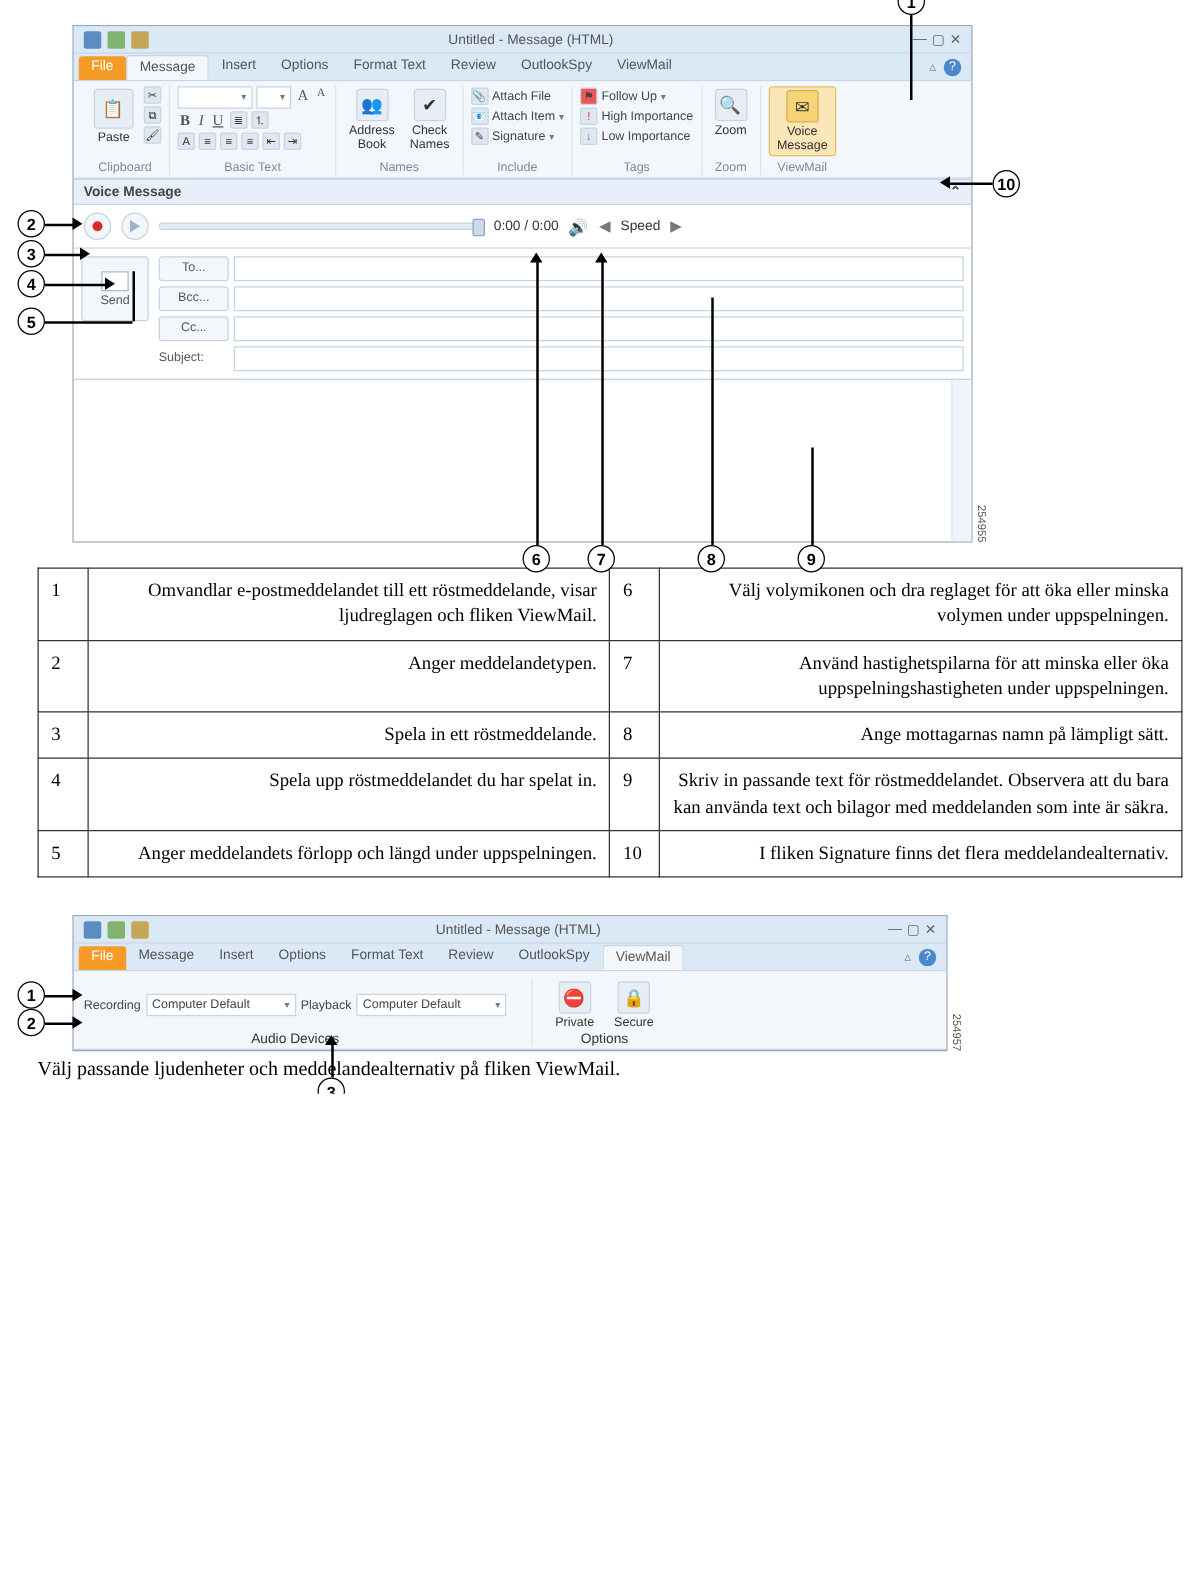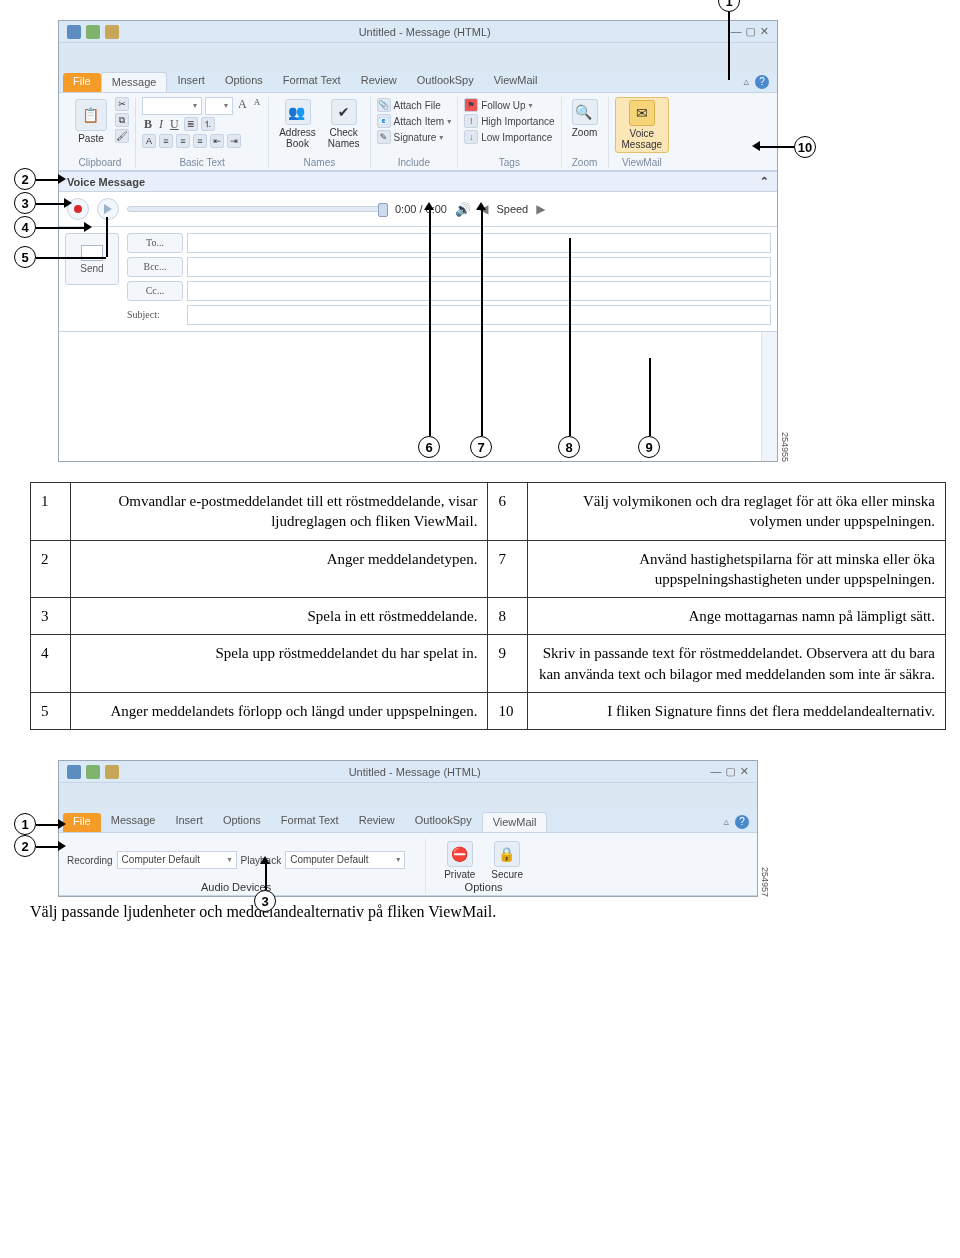--- a/index.html
+++ b/index.html
@@ -19,21 +19,21 @@
     border: 1px solid #9aa7b7;
     background: #dce7f4;
     font-size: 11px;
     color: #333;
   }
   .ms-qat { height: 22px; display:flex; align-items:center; gap:5px; padding:0 8px; background:#dbe8f6; border-bottom:1px solid #c6d4e3; }
   .ms-qat .qicon { width:14px; height:14px; background:#5b8dc0; border-radius:2px; }
   .ms-title { flex:1; text-align:center; color:#555; font-size:11px; }
   .ms-winbtns { display:flex; gap:4px; font-size:11px; color:#666; }
   .ms-winbtns span{display:inline-block;}
-  .ms-tabs { display:flex; height:22px; background:#dbe8f6; border-bottom:1px solid #c6d4e3;margin-top:28px; }
+  .ms-tabs { display:flex; height:22px; background:#dbe8f6; border-bottom:1px solid #c6d4e3; }
   .ms-tab { padding:3px 10px; color:#555; font-size:11px; }
   .ms-tab.file { background:#f59c28; color:#fff; border-radius:3px 3px 0 0; margin:2px 0 0 4px; padding:2px 10px;}
   .ms-tab.active { background:#f3f7fc; border:1px solid #c6d4e3; border-bottom-color:#f3f7fc; border-radius:3px 3px 0 0; margin-top:1px;}
   .ms-help { margin-left:auto; padding:3px 8px; display:flex; gap:6px; align-items:center;}
   .circle-q{width:14px;height:14px;border-radius:50%;background:#4a89cc;color:#fff;font-size:10px;display:flex;align-items:center;justify-content:center;}
   .ribbon { display:flex; background:#f3f7fc; border-bottom:1px solid #c6d4e3; padding:4px 6px 2px; gap:0; }
   .rgroup { display:flex; flex-direction:column; align-items:center; padding:0 6px; border-right:1px solid #dbe4ee;}
   .rgroup:last-child{border-right:none;}
   .rgroup .body{display:flex; gap:4px; align-items:flex-start; height:58px;}
   .rgroup .lbl{font-size:10px; color:#7b8a9e; padding-top:2px;}
@@ -56,21 +56,21 @@
   .rec-dot{width:8px;height:8px;border-radius:50%;background:#d92b2b;}
   .play-tri{width:0;height:0;border-left:8px solid #9ab3ce;border-top:5px solid transparent;border-bottom:5px solid transparent;}
   .slider{flex:0 0 260px;height:6px;background:#e4ebf5;border:1px solid #c6d4e3;border-radius:3px;position:relative;}
   .slider .knob{position:absolute;right:-2px;top:-4px;width:10px;height:14px;background:#cddbed;border:1px solid #8aa2be;border-radius:2px;}
   .speed-arrow{color:#777;font-size:12px;}
   .vol-ico{font-size:13px;color:#555;}
   .fields{background:#fff;display:flex;padding:6px 6px 6px 6px;gap:8px;}
   .send-btn{width:54px;height:52px;border:1px solid #c6d4e3;border-radius:3px;background:#f3f7fc;display:flex;flex-direction:column;align-items:center;justify-content:center;font-size:10px;color:#555;gap:2px;}
   .send-btn .env{width:22px;height:16px;border:1px solid #aab9cb;background:#fff;position:relative;}
   .fld-col{flex:1;display:flex;flex-direction:column;gap:4px;}
-  .fld-row{display:flex;gap:4px;font-family:Liberation Serif, serif;}
+  .fld-row{display:flex;gap:4px;}
   .fld-btn{width:56px;height:20px;border:1px solid #c6d4e3;border-radius:3px;background:#f3f7fc;font-size:10px;text-align:center;line-height:18px;color:#555;}
   .fld-input{flex:1;height:20px;border:1px solid #c6d4e3;background:#fff;}
   .body-area{height:130px;border-top:1px solid #c6d4e3;background:#fff;position:relative;}
   .scrollbar-v{position:absolute;right:0;top:0;bottom:0;width:16px;background:#f0f4fa;border-left:1px solid #dbe4ee;}
 
   
   .callout{position:absolute;width:22px;height:22px;border:1.6px solid #000;border-radius:50%;display:flex;align-items:center;justify-content:center;font-size:13px;font-weight:bold;background:#fff;}
   .line{position:absolute;background:#000;}
   .line.v{width:1.6px;}
   .line.h{height:1.6px;}

